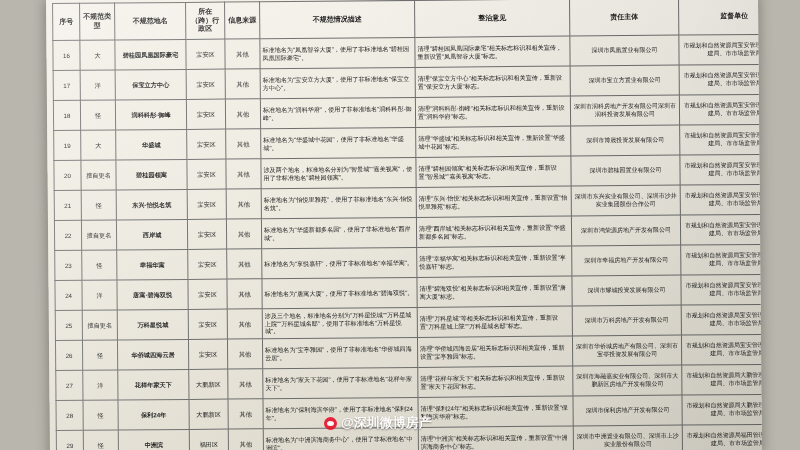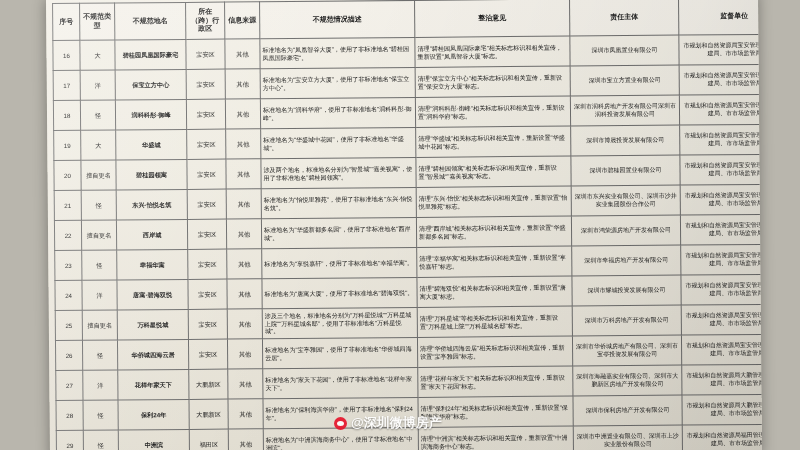--- a/index.html
+++ b/index.html
@@ -62,21 +62,21 @@
   .c-dist{width:34px;}
   .c-src{width:30px;}
   .c-desc{width:150px;}
   .c-op{width:150px;}
   .c-sub{width:104px;}
   .c-sup{width:106px;}
   .name{font-weight:bold;}
   
   #watermark{
     position:absolute;
-    left:334px;top:414px;
+    left:324px;top:414px;
     z-index:9;
     color:#ffffff;
     opacity:.92;
     font-size:13px;
     font-weight:bold;
     text-shadow:0 1px 2px rgba(0,0,0,.45);
     display:flex;align-items:center;gap:4px;
     white-space:nowrap;
   }
   #wb-logo{

